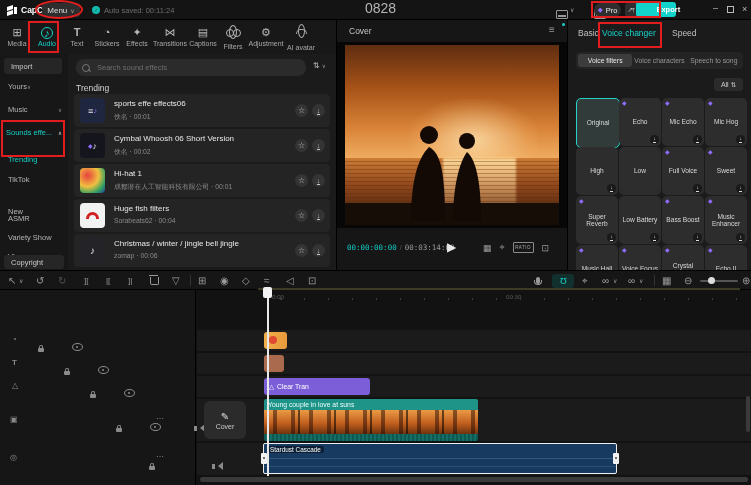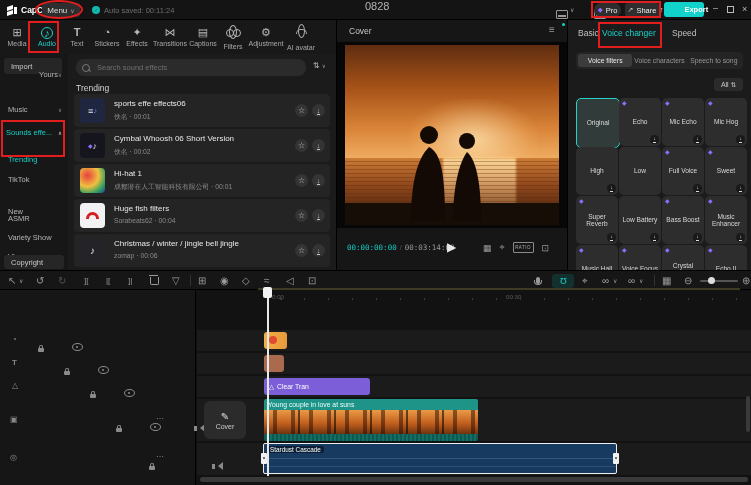--- a/index.html
+++ b/index.html
@@ -95,33 +95,33 @@
     </svg>
     <span class="a" style="left:21px;top:5px;font-size:8.5px;font-weight:bold;color:#fff">CapCut</span>
     <div class="a pill" style="left:42px;top:3px;width:38px;height:14px">
       <span style="font-size:8px;color:#ddd">Menu</span>
       <span style="font-size:6px;color:#999">∨</span>
     </div>
     <div class="a dot fx" style="left:92px;top:6px;width:8px;height:8px;background:#12b8b1;justify-content:center">
       <span style="font-size:5px;color:#073;line-height:5px">✓</span>
     </div>
     <span class="a" style="left:104px;top:6px;font-size:7.5px;color:#6e6e6e">Auto saved: 00:11:24</span>
-    <span class="a" style="left:365px;top:0;font-size:11px;color:#b5b5b5">0828</span>
+    <span class="a" style="left:365px;top:0;font-size:14px;color:#b5b5b5">0828</span>
     <span class="a ic-lay" style="left:556px;top:5px"></span>
     <span class="a" style="left:570px;top:6px;font-size:6px;color:#999">∨</span>
     <span class="a ic-lay" style="left:578px;top:5px"></span>
     <div class="a pill" style="left:594px;top:3px;width:27px;height:14px;border-radius:7px">
       <span style="font-size:6.5px;color:#8f6cff">◆</span>
       <span style="font-size:7.5px;color:#eee">Pro</span>
     </div>
     <div class="a pill" style="left:625px;top:3px;width:34px;height:14px">
       <span style="font-size:7px;color:#ccc">↗</span>
       <span style="font-size:7.5px;color:#eee">Share</span>
     </div>
-    <div class="a export fx" style="left:664px;top:2px;width:40px;height:15px;justify-content:center;gap:21px">
+    <div class="a export fx" style="left:636px;top:2px;width:40px;height:15px;justify-content:center;gap:21px">
       <span style="font-size:7px">↑</span>
       <span style="font-size:7.5px;font-weight:bold">Export</span>
     </div>
     <span class="a" style="left:713px;top:3px;font-size:9px;color:#bbb">–</span>
     <span class="a ic-max" style="left:727px;top:6px"></span>
     <span class="a" style="left:742px;top:4px;font-size:9px;color:#bbb">×</span>
   </div>
 
   <div class="a toolstrip">
     <div class="fx" style="height:34px;padding-left:2px">
@@ -167,21 +167,21 @@
         <span class="tic ic-person"></span>
         <span>AI avatar</span>
       </div>
     </div>
   </div>
 
   <div class="a sidebar">
     <div class="a spill" style="left:4px;top:4px;width:58px;height:16px">
       <span>Import</span>
     </div>
-    <div class="a fx" style="left:8px;top:16px;width:54px;justify-content:flex-end">
+    <div class="a fx" style="left:8px;top:28px;width:54px;justify-content:flex-start">
       <span class="snav">Yours</span>
       <span style="font-size:5.5px;color:#888">∨</span>
     </div>
     <div class="a fx" style="left:8px;top:51px;width:54px;justify-content:space-between">
       <span class="snav">Music</span>
       <span style="font-size:5.5px;color:#888">∨</span>
     </div>
     <div class="a fx" style="left:6px;top:74px;width:56px;justify-content:space-between">
       <span class="snav hl">Sounds effe...</span>
       <span class="hl" style="font-size:5.5px">∧</span>

